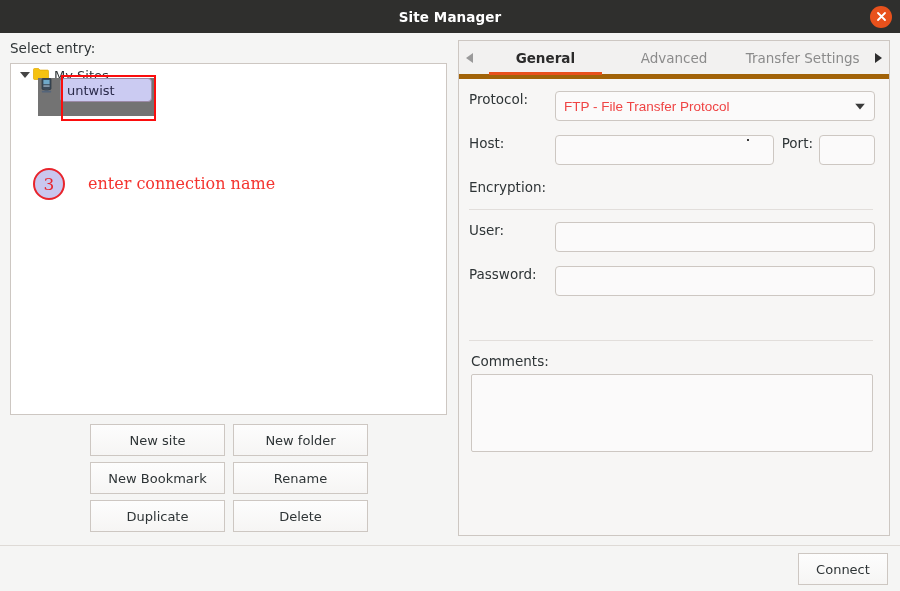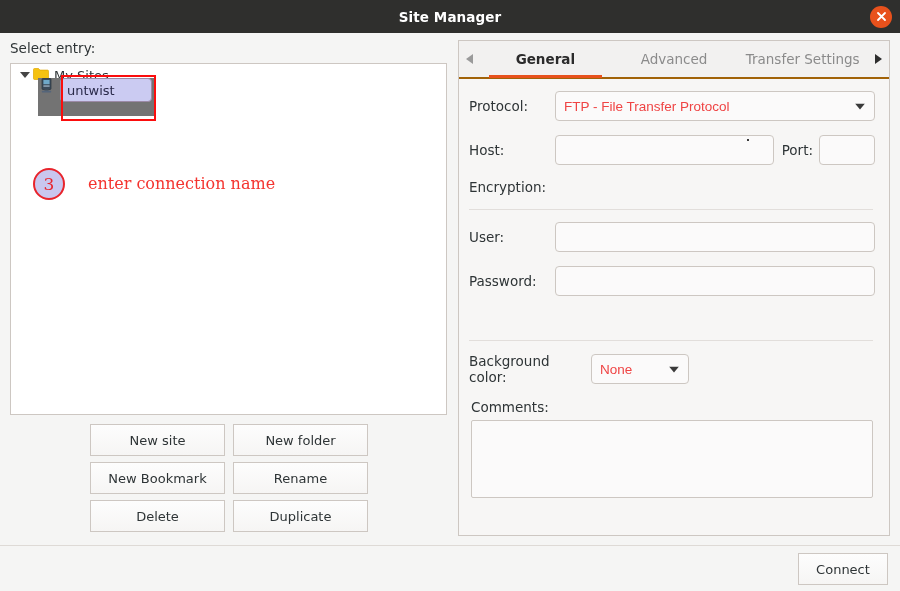--- a/index.html
+++ b/index.html
@@ -154,21 +154,21 @@
     position: absolute;
     left: 458px; top: 40px;
     width: 432px; height: 496px;
     background: #f7f6f5;
     border: 1px solid #cdc7c2;
   }
   .tabbar {
     position: relative;
     display: flex; align-items: stretch;
     height: 38px;
-    border-bottom: 2px solid #a16207;
+    border-bottom: 5px solid #a16207;
     background: #f2f1f0;
   }
   .tab-arrow {
     width: 22px;
     display: flex; align-items: center; justify-content: center;
     cursor: pointer;
   }
   .tabs {
     flex: 1;
     display: flex; align-items: stretch;
@@ -191,21 +191,21 @@
     left: 8px; right: 8px; bottom: -1px;
     height: 3px;
     background: #e8511c;
   }
 
   .form {
     position: relative;
     padding: 12px 14px 0 8px;
   }
   .form-row {
-    display: flex; align-items: center;
+    display: flex; 
     margin-bottom: 14px;
   }
   .form-label {
     width: 88px;
     flex: 0 0 auto;
     font-size: 13.5px;
     color: #2e3436;
     padding-left: 2px;
   }
   .ctl {
@@ -327,22 +327,22 @@
   <div class="annot-circle">
     <span>3</span>
   </div>
   <div class="annot-text">enter connection name</div>
 
   <div class="left-buttons">
     <button class="btn">New site</button>
     <button class="btn">New folder</button>
     <button class="btn">New Bookmark</button>
     <button class="btn">Rename</button>
+    <button class="btn">Duplicate</button>
     <button class="btn">Delete</button>
-    <button class="btn">Duplicate</button>
   </div>
 
   <div class="notebook">
 
     <div class="tabbar">
       <div class="tab-arrow">
         <svg width="8" height="10" viewBox="0 0 8 10" aria-hidden="true">
           <path d="M7 0 L7 10 L0 5 Z" fill="#9a9a9a"></path>
         </svg>
       </div>
@@ -397,31 +397,20 @@
         <input class="ctl grow" type="text" value="" style="">
       </div>
 
       <div class="form-row">
         <span class="form-label">Password:</span>
         <input class="ctl grow" type="password" value="" style="">
       </div>
 
       <div class="sep" style="margin-top:44px;"></div>
 
-      <div class="form-row">
-        <span class="form-label" style="width:124px;">Background color:</span>
-        <div class="ctl combo" style="width:98px;">
-          <span>None</span>
-          <span class="arrow">
-            <svg width="10" height="7" viewBox="0 0 10 7" aria-hidden="true">
-                <path d="M0 0 L10 0 L5 6 Z" fill="#3a3a3a"></path>
-              </svg>
-          </span>
-        </div>
-      </div>
 
       <div class="comments-label">Comments:</div>
       <div class="comments-box"></div>
 
       <div class="cursor-dot"></div>
     </div>
   </div>
 
   <div class="footer-sep"></div>
   <div class="footer-buttons">

